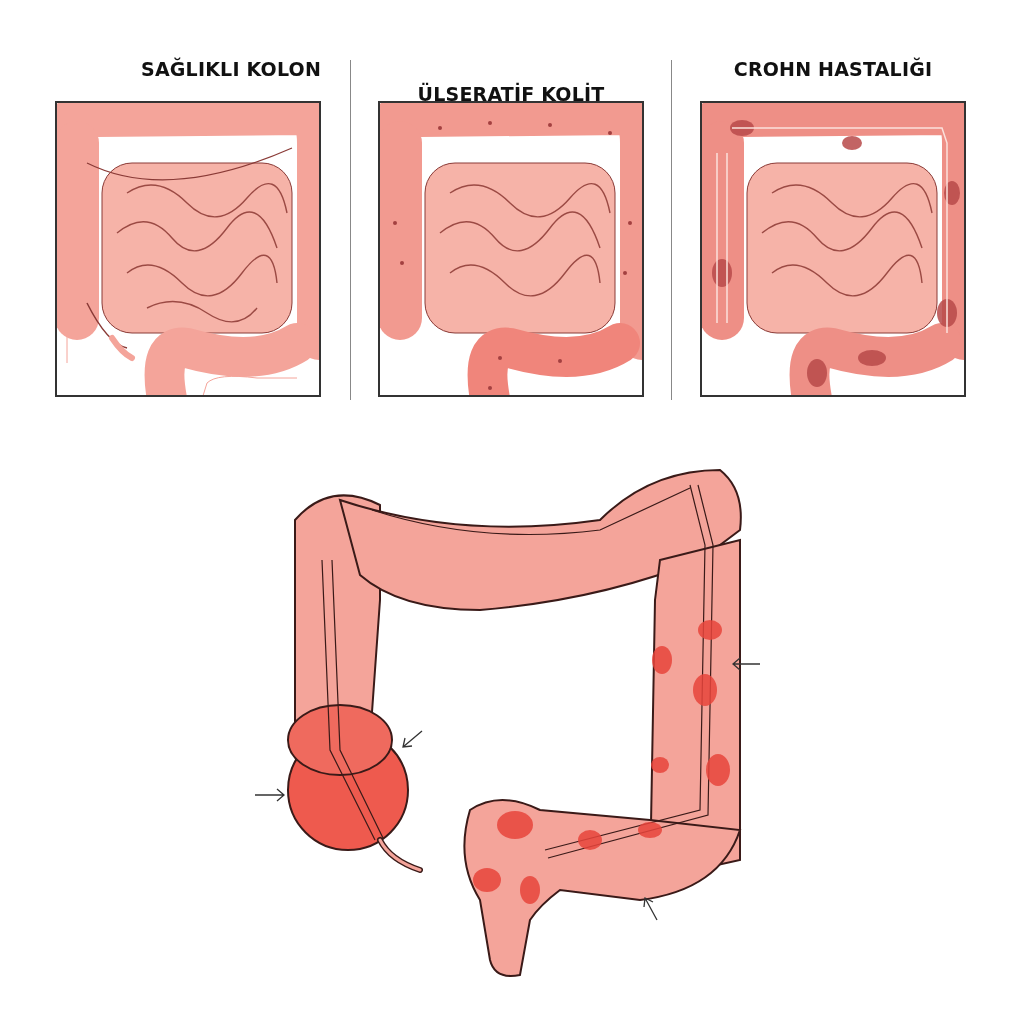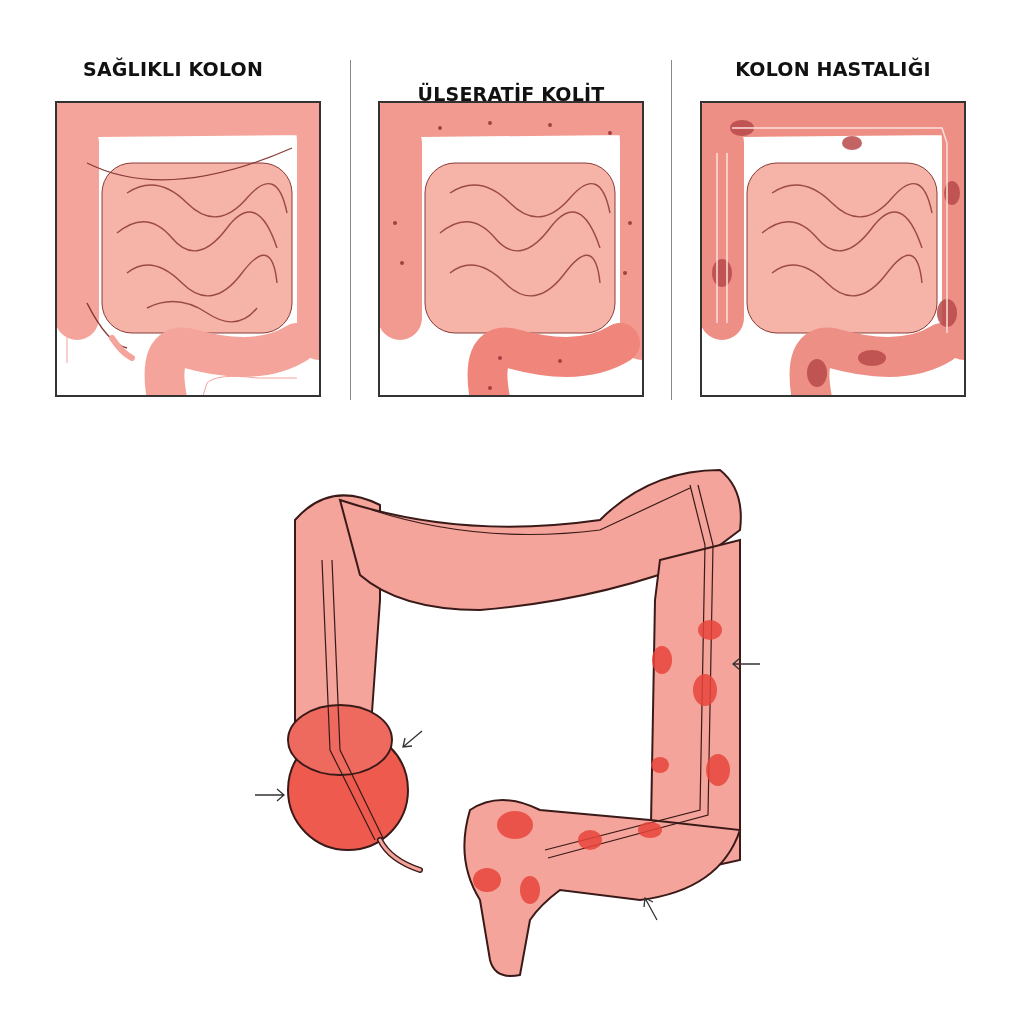--- a/index.html
+++ b/index.html
@@ -5,25 +5,25 @@
   html, body { margin:0; padding:0; background:#ffffff; }
   body { width:1024px; height:1024px; position:relative; overflow:hidden; font-family:"DejaVu Sans", sans-serif; }
   .title { position:absolute; top:58px; font-weight:bold; font-size:19px; color:#111; text-align:center; letter-spacing:0.2px; }
   .panel { position:absolute; top:101px; width:266px; height:296px; border:2px solid #333; background:#fff; overflow:hidden; box-sizing:border-box; }
   .sep { position:absolute; top:60px; width:1px; height:340px; background:#888; }
   svg { display:block; }
 </style>
 </head>
 <body>
 
-<div class="title" style="left:40px;width:266px;">SAĞLIKLI KOLON</div>
+<div class="title" style="left:55px;width:266px;text-align:right;">SAĞLIKLI KOLON</div>
 <div class="sep" style="left:350px;"></div>
 <div class="title" style="left:378px;width:266px;margin-top:25px;">ÜLSERATİF KOLİT</div>
 <div class="sep" style="left:671px;"></div>
-<div class="title" style="left:700px;width:266px;">KOLON HASTALIĞI</div>
+<div class="title" style="left:700px;width:266px;">CROHN HASTALIĞI</div>
 
 <div class="panel" style="left:55px;">
   <svg width="266" height="296" viewBox="0 0 266 296">
     <rect width="266" height="296" fill="#fff"></rect>
 
     <rect x="45" y="60" width="190" height="170" rx="30" fill="#f6b3a8" stroke="#8a3a36" stroke-width="1"></rect>
     <g fill="none" stroke="#9b4a44" stroke-width="1.4">
       <path d="M70 90 q30 -20 60 10 t60 -5 t40 15"></path>
       <path d="M60 130 q30 -25 55 5 t55 -10 t50 20"></path>
       <path d="M70 170 q25 -20 55 10 t60 -10 t35 10"></path>

